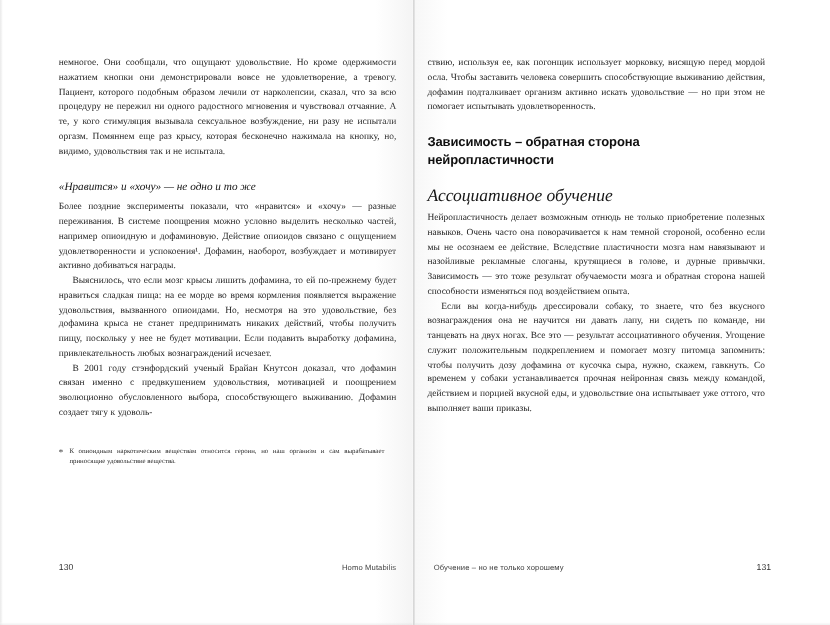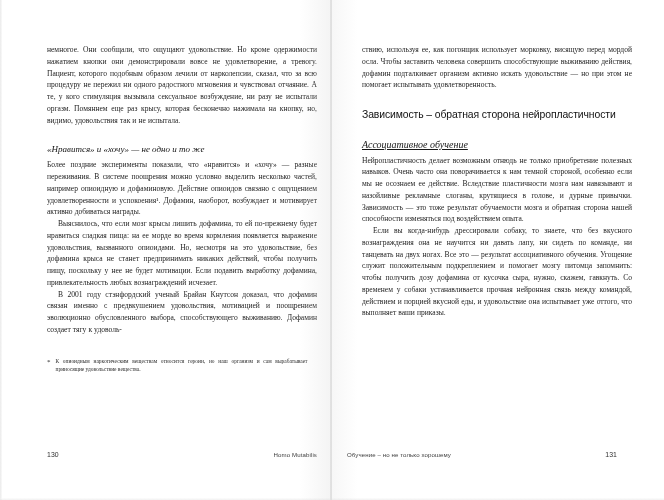--- a/index.html
+++ b/index.html
@@ -66,54 +66,53 @@
     height: 500px;
     box-sizing: border-box;
   }
   .page-inner {
     position: absolute;
     top: 44px;
     width: 270px;
     height: 400px;
   }
   .page-left .page-inner  { left: 47px; }
-  .page-right .page-inner { left: 30px; }
+  .page-right .page-inner { left: 10px; }
 
   p.body {
     margin: 0;
     font-size: 7.55px;
     line-height: 11.75px;
     text-align: justify;
     text-indent: 11px;
     letter-spacing: -0.01px;
     word-spacing: 0.2px;
     color: #1d1d1d;
   }
   p.body.noindent { text-indent: 0; }
   p.body + p.body { margin-top: 0; }
 
   .sub-italic {
     margin: 0 0 4px 0;
-    font-size: 10px;
+    font-size: 14px;
     font-style: italic;
     line-height: 12px;
     color: #171717;
-    text-decoration: underline;
   }
   .heading-serif-italic {
     margin: 0 0 4px 0;
     font-size: 9px;
     font-style: italic;
     line-height: 12px;
     color: #121212;
   }
   .heading-sans {
     margin: 0 0 6px 0;
     font-family: "Liberation Sans", "DejaVu Sans", sans-serif;
-    font-weight: normal;
+    font-weight: bold;
     font-size: 10.4px;
     line-height: 13.6px;
     color: #101010;
     letter-spacing: -0.1px;
   }
 
   .gap-lg { height: 17px; }
   .gap-md { height: 11px; }
 
   .footnote-block {

